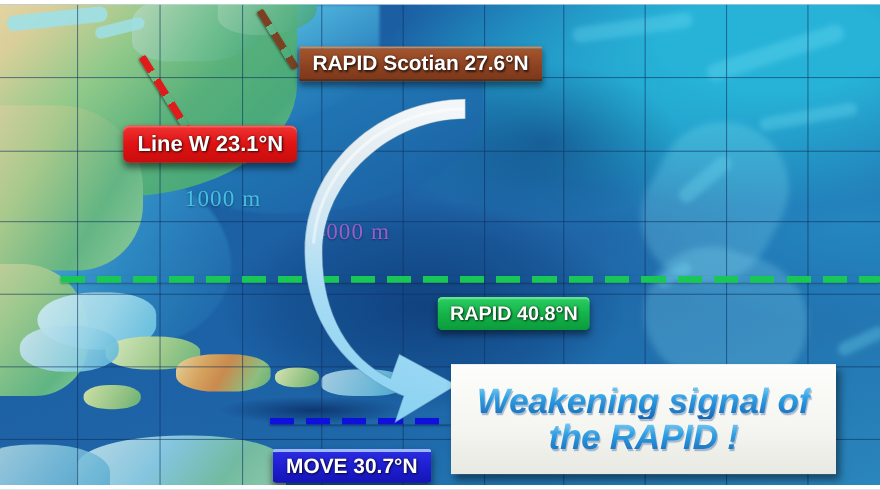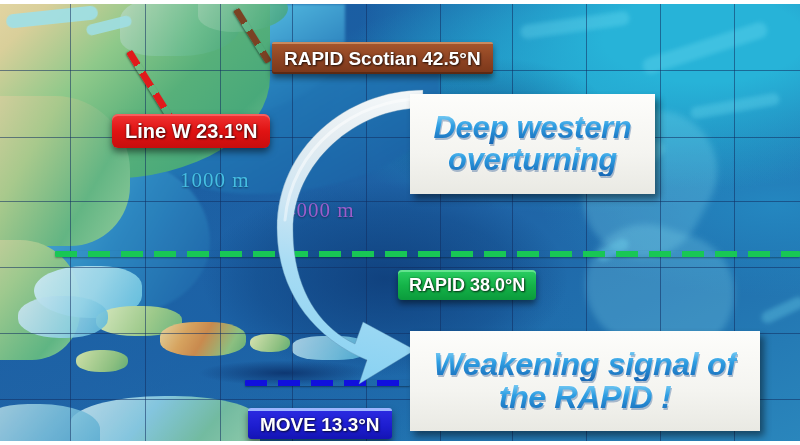--- a/index.html
+++ b/index.html
@@ -60,21 +60,21 @@
      box-shadow:0 1px 2px rgba(0,0,0,.45);}
   #transect-scotian{left:236px;top:2px;width:62px;height:7px;
      transform:rotate(58deg);
      background:repeating-linear-gradient(90deg,#7a4223 0 16px, rgba(0,0,0,0) 16px 25px);
      box-shadow:0 1px 2px rgba(0,0,0,.45);}
 
   
   .depth-label{position:absolute;font-size:21px;letter-spacing:1px;
      font-family:"Liberation Serif","DejaVu Serif",serif;font-weight:400;
      text-shadow:0 1px 2px rgba(0,0,0,.5);white-space:nowrap;}
-  #depth-1000{left:168px;top:164px;color:#4fd3f0;opacity:.80;margin-left:12px;}
+  #depth-1000{left:168px;top:164px;color:#4fd3f0;opacity:.80;}
   #depth-4000{left:285px;top:194px;color:#b95fd8;opacity:.82;}
 
   
   #arrow-wrap{position:absolute;left:255px;top:80px;width:180px;height:300px;}
   #arrow-wrap svg{display:block;overflow:visible;}
 
   
   .chip{position:absolute;display:flex;align-items:center;justify-content:center;
      color:#ffffff;font-weight:bold;white-space:nowrap;
      text-shadow:1px 1px 2px rgba(0,0,0,.65), 0 0 2px rgba(0,0,0,.5);
@@ -245,32 +245,28 @@
                  L 108,244
                  L 100,266
                  C 62,248 38,208 38,152
                  C 38,86 100,30 168,30
                  Z" fill="url(#agrad)" stroke="rgba(90,140,175,.40)" stroke-width="1" transform="translate(0,-6)"></path>
 
         <path d="M166,15 C 100,15 36,64 30,136" fill="none" stroke="url(#agradEdge)" stroke-width="3" stroke-linecap="round" opacity=".8"></path>
       </svg>
     </div>
 
-    <div class="chip" id="chip-scotian">RAPID Scotian 42.5°N</div>
+    <div class="chip" id="chip-scotian">RAPID Scotian 27.6°N</div>
 
     <div class="chip" id="chip-linew">Line W 23.1°N</div>
 
-    <div class="chip" id="chip-rapid265">RAPID 38.0°N</div>
-
-    <div class="chip" id="chip-move">MOVE 13.3°N</div>
-
-    <div class="plate" id="plate-dwo">
-      <div class="ln">Deep western</div>
-      <div class="ln">overturning</div>
-    </div>
+    <div class="chip" id="chip-rapid265">RAPID 40.8°N</div>
+
+    <div class="chip" id="chip-move">MOVE 30.7°N</div>
+
 
     <div class="plate" id="plate-amoc">
       <div class="ln">Weakening signal of</div>
       <div class="ln">the RAPID !</div>
     </div>
 
   </div>
 
   <div class="edge" style="left:0;top:0;width:800px;height:4px;"></div>
   <div class="edge" style="left:0;bottom:0;width:800px;height:4px;"></div>

